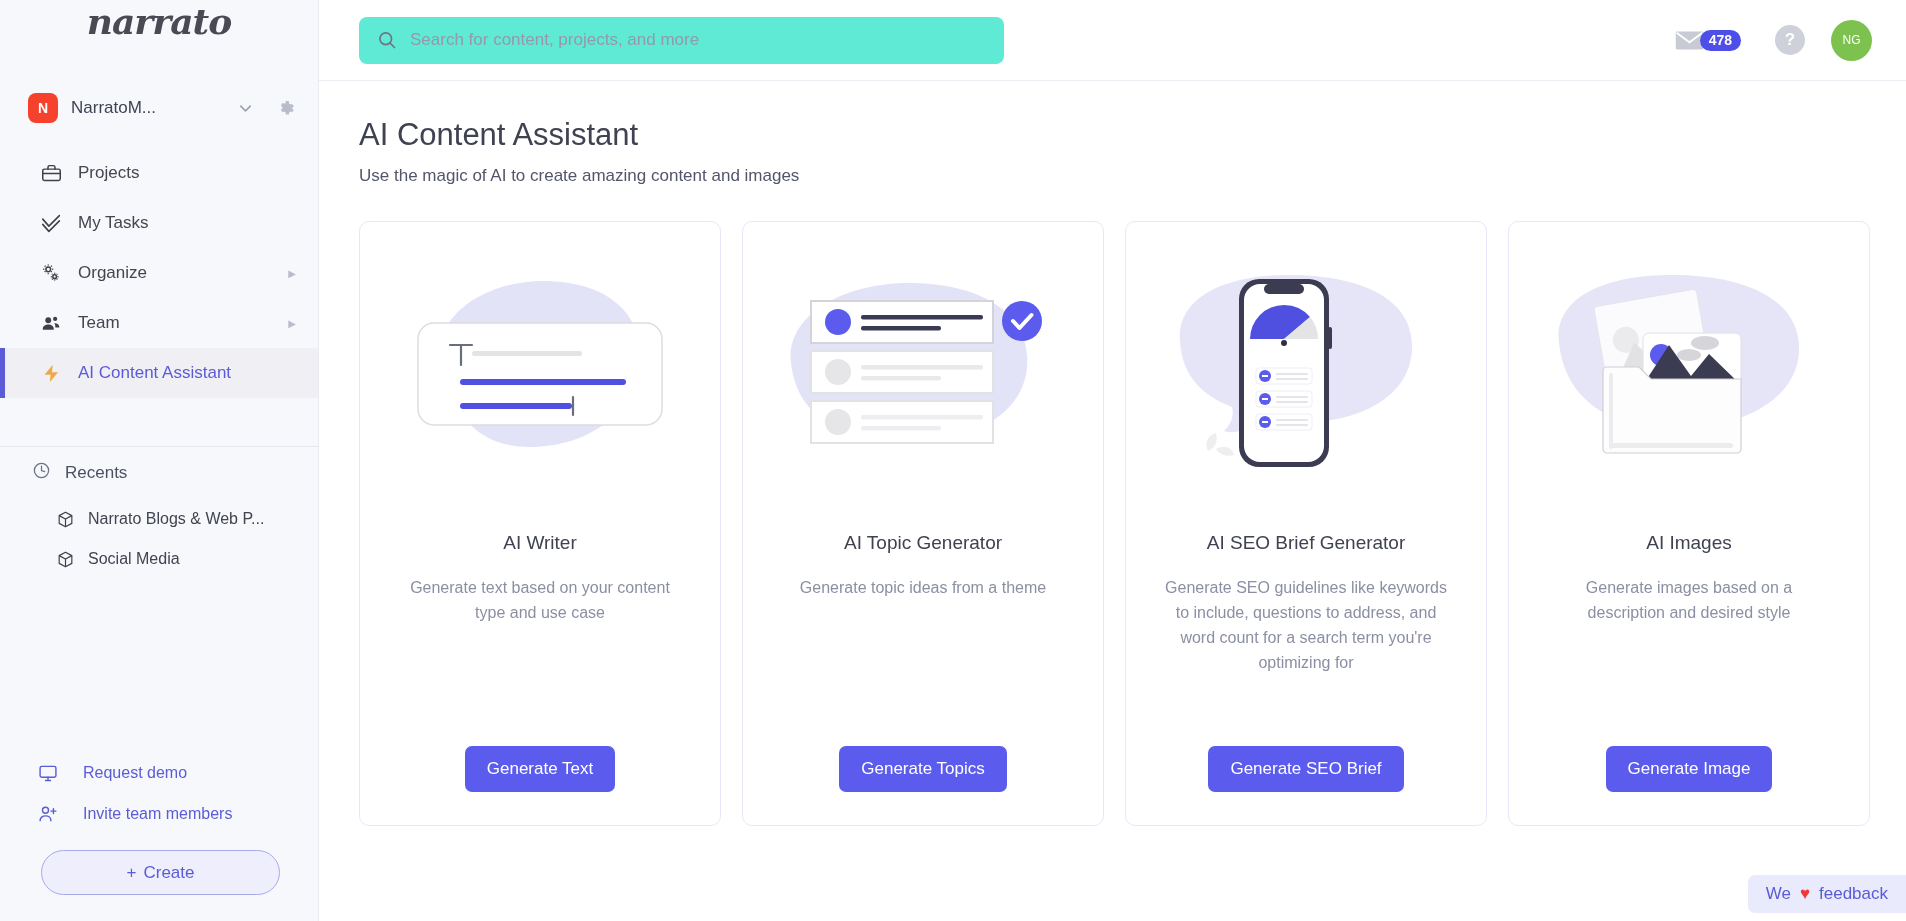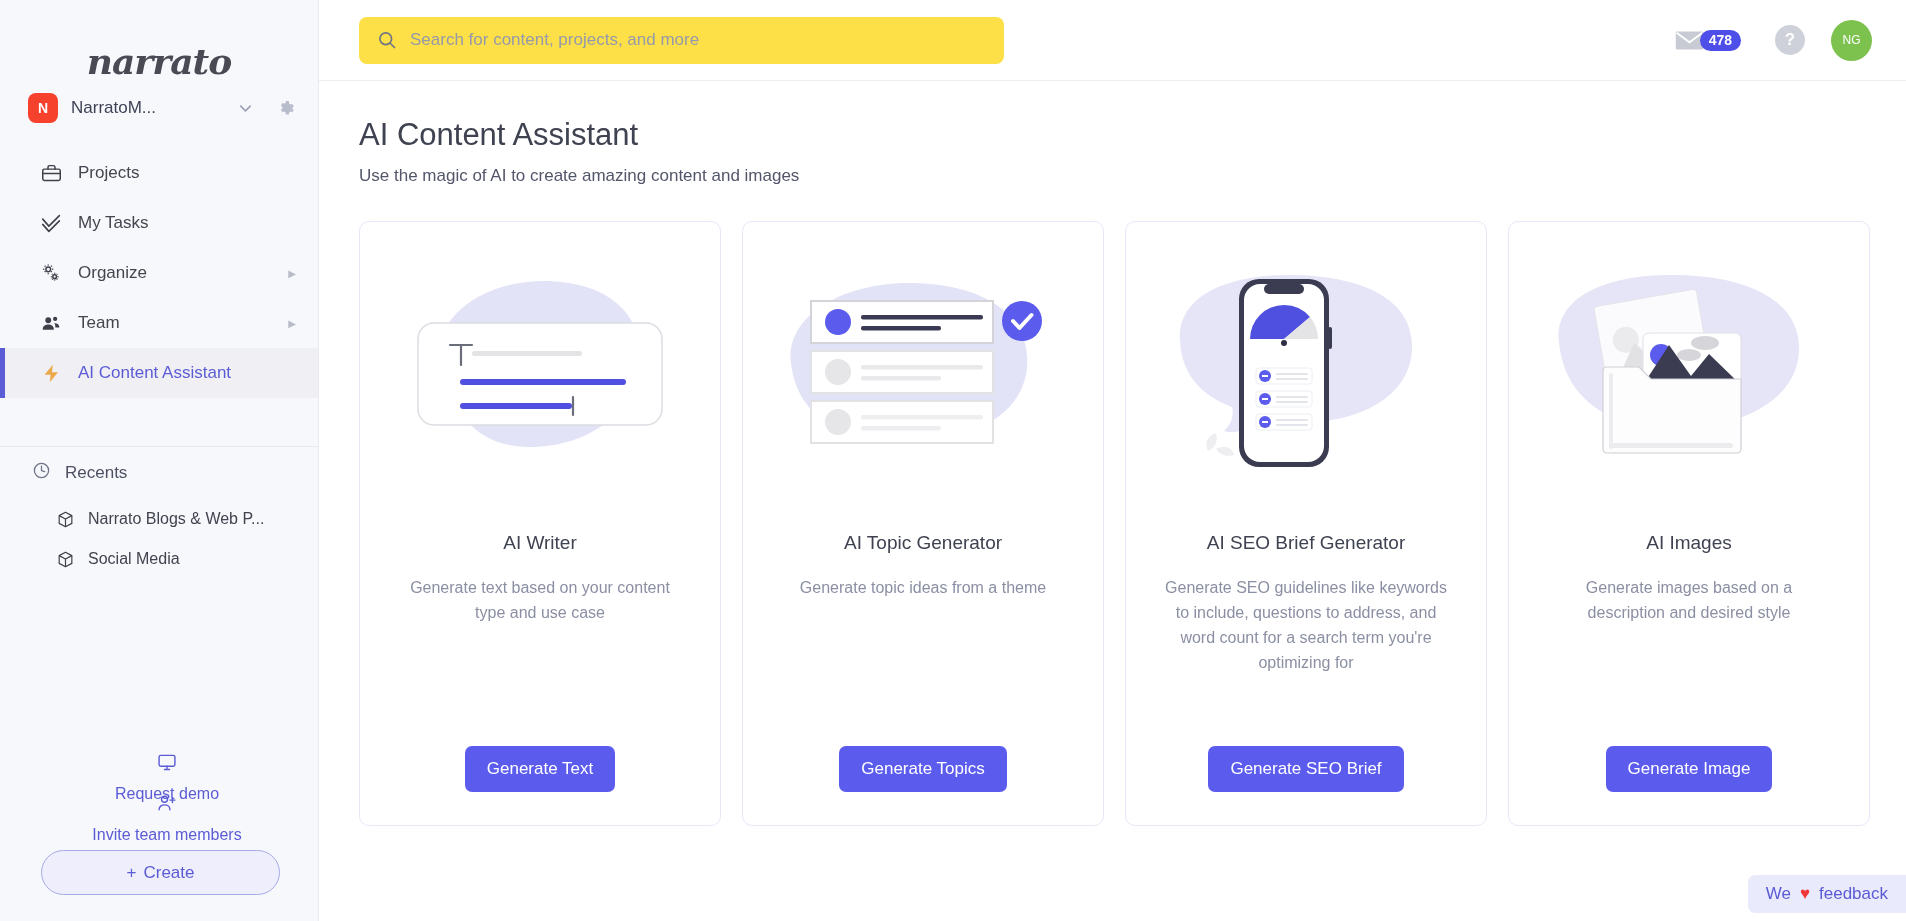--- a/index.html
+++ b/index.html
@@ -12,21 +12,21 @@
   #app { display: flex; width: 1906px; height: 921px; }
 
   
   .sidebar {
     width: 319px; height: 921px; flex: 0 0 319px;
     background: #f7f8fc;
     border-right: 1px solid #e8eaf2;
     display: flex; flex-direction: column;
     position: relative;
   }
-  .brand { height: 82px; display: flex; align-items: flex-end; justify-content: center; }
+  .brand { height: 82px; display: flex; align-items: flex-start; justify-content: center; }
   .brand-logo {
     font-family: "DejaVu Serif", serif;
     font-size: 36px; font-weight: bold; font-style: italic;
     color: #4a4a55; letter-spacing: -1px;
   }
   .org-row {
     display: flex; align-items: center; gap: 13px;
     padding: 0 22px 0 28px; height: 52px; margin-bottom: 14px;
   }
   .org-badge {
@@ -64,41 +64,41 @@
   }
   .recent-item {
     display: flex; align-items: center; gap: 13px;
     padding: 0 22px 0 56px; height: 40px; font-size: 16px; color: #41444f;
     cursor: pointer; white-space: nowrap;
   }
   .recent-item .r-ic { color: #3d4049; display: flex; flex: 0 0 19px; }
 
   .sidebar-spacer { flex: 1; }
   .side-link {
-    display: flex; align-items: center; gap: 12px;
-    padding: 0 22px 0 38px; height: 41px; font-size: 16px; color: #5b5bd6; cursor: pointer; flex-direction: column;
+    display: flex; align-items: center; gap: 24px;
+    padding: 0 22px 0 38px; height: 41px; font-size: 16px; color: #5b5bd6; cursor: pointer;
   }
   .side-link .sl-ic { display: flex; color: #5b5bd6; flex: 0 0 21px; }
   .create-btn {
     margin: 16px 38px 26px 41px; height: 45px;
     border: 1px solid #a9abe8; border-radius: 24px;
     background: #eeeefc; color: #5b5bd6; font-size: 17px;
     display: flex; align-items: center; justify-content: center; gap: 7px;
     cursor: pointer; font-family: inherit;
   }
 
   
   .main { flex: 1; height: 921px; display: flex; flex-direction: column; background: #fff; position: relative; }
   .topbar {
     height: 81px; flex: 0 0 81px; display: flex; align-items: center;
     padding: 0 34px 0 22px; border-bottom: 1px solid #edeef3; background: #fff;
   }
   .search-wrap {
     margin-left: 18px; width: 645px; height: 47px;
-    background: #fde047; border-radius: 8px;
+    background: #5eead4; border-radius: 8px;
     display: flex; align-items: center; gap: 13px; padding: 0 18px;
   }
   .search-wrap .s-ic { color: #6e7285; display: flex; }
   .search-input {
     border: 0; background: transparent; outline: none; flex: 1;
     font-size: 17px; color: #41444f; font-family: inherit;
   }
   .search-input::placeholder { color: #9499ab; }
   .top-spacer { flex: 1; }
   .mail-wrap { position: relative; display: flex; align-items: center; }

